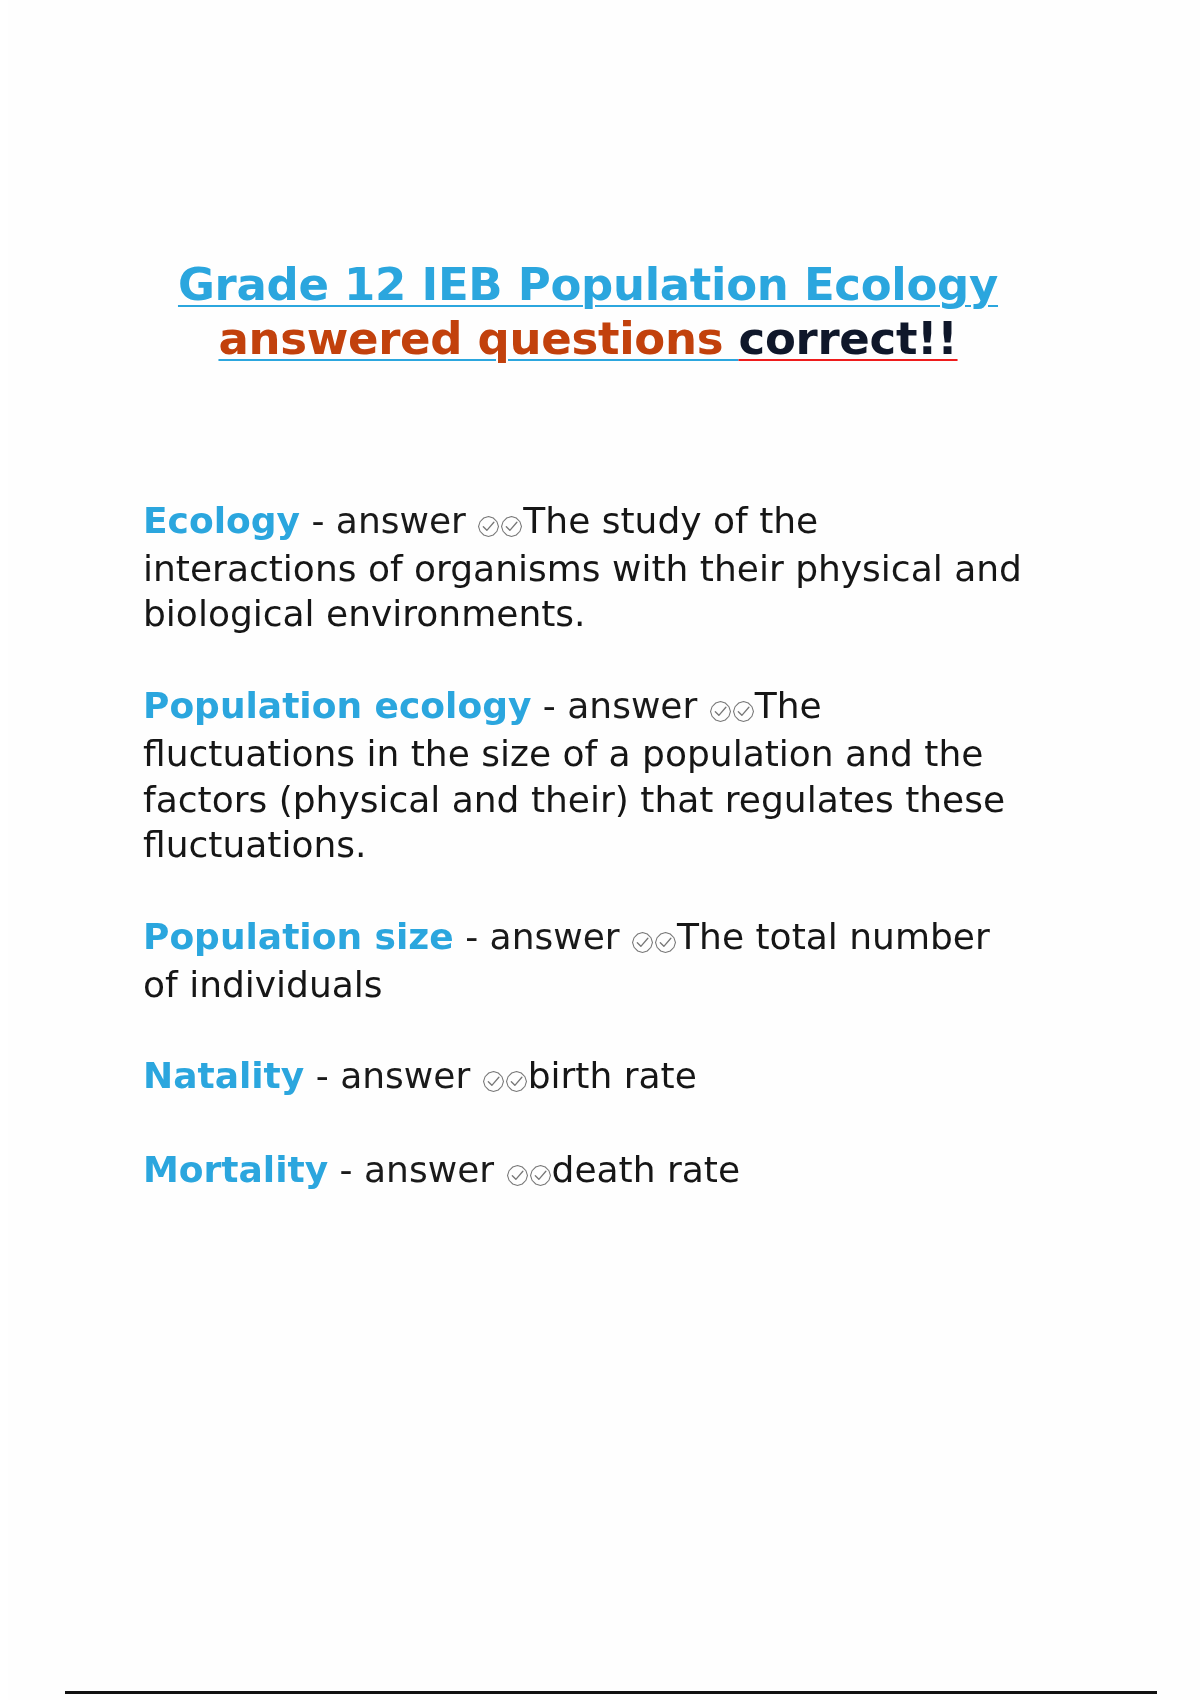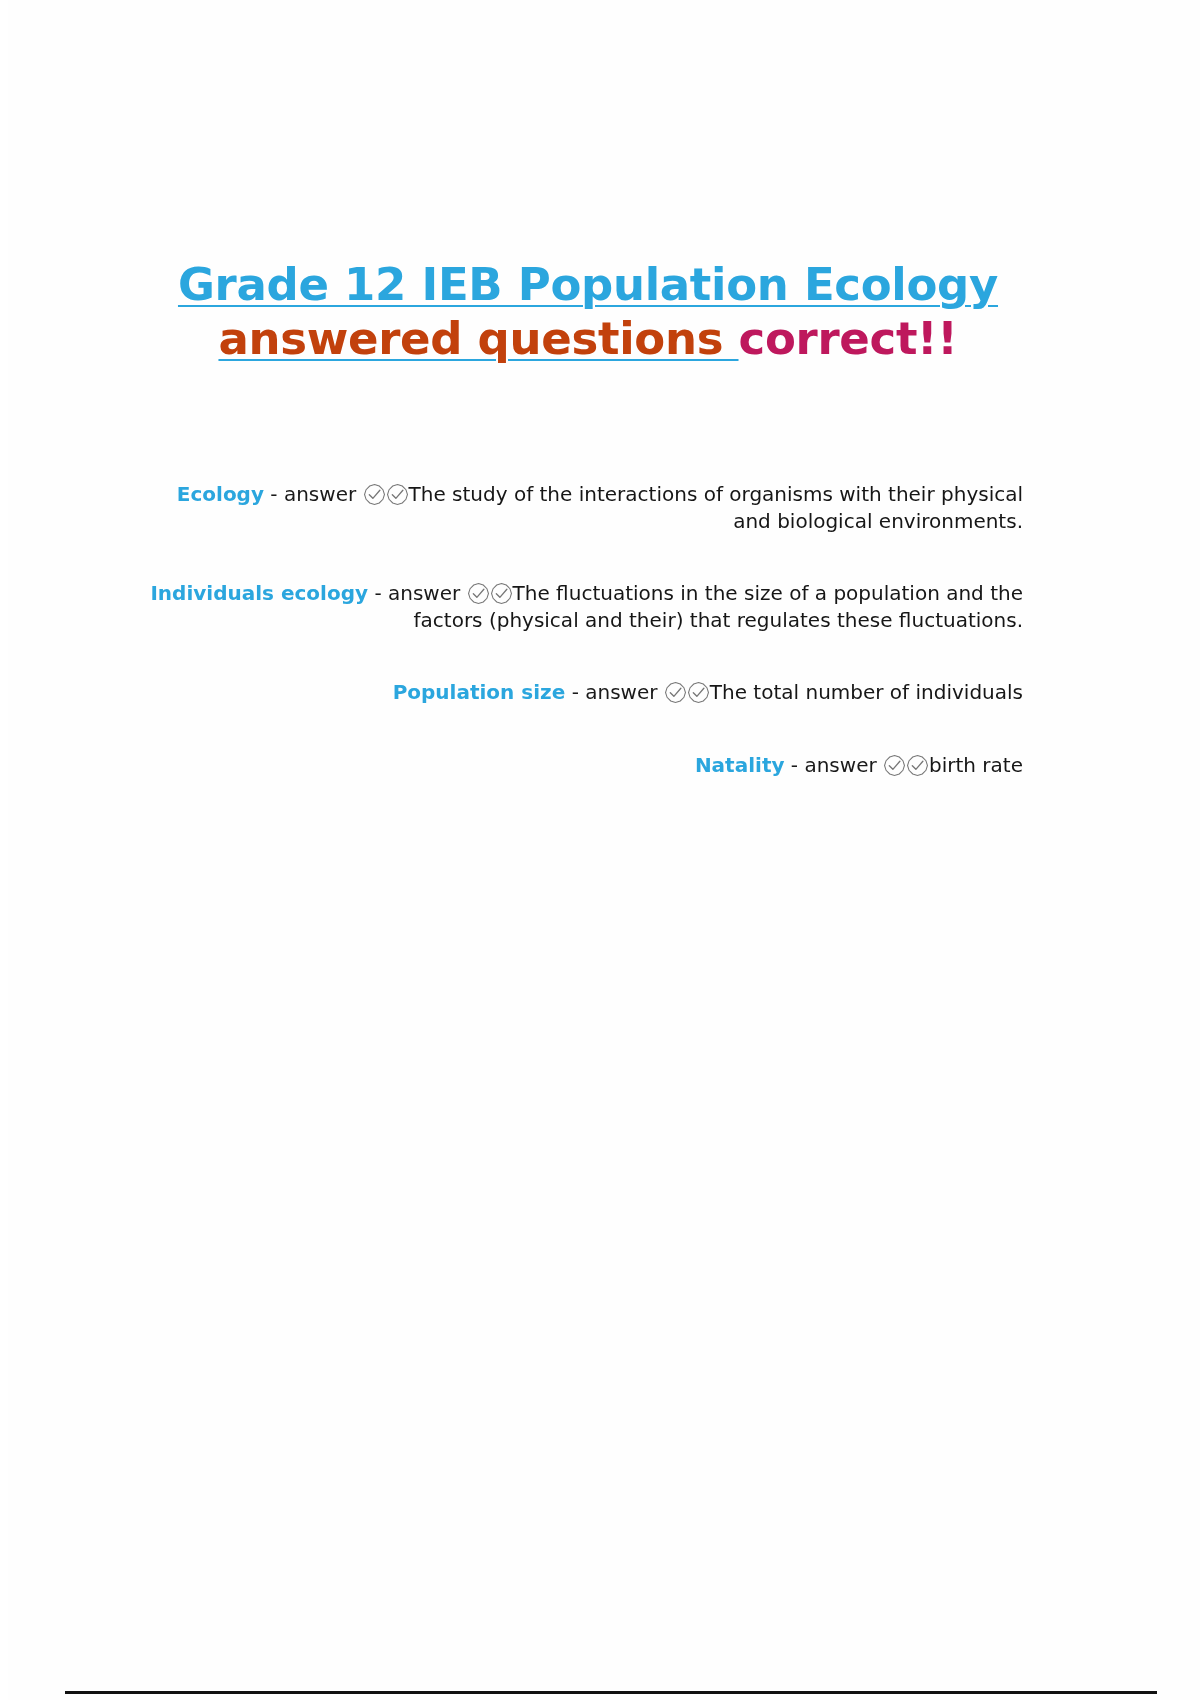--- a/index.html
+++ b/index.html
@@ -49,40 +49,40 @@
     display: block;
   }
   .title-blue {
     color: #c2410c;
     text-decoration: underline;
     text-decoration-color: #2ba6de;
     text-underline-offset: 5px;
     text-decoration-thickness: 2px;
   }
   .title-red {
-    color: #be185d;
+    color: #0f172a;
+    text-decoration: underline;
     text-decoration-color: #ee1c1c;
     text-underline-offset: 5px;
     text-decoration-thickness: 2px;
     text-align: center;
   }
 
   
   .content {
     position: absolute;
     left: 135px;
     top: 462px;
     width: 880px;
   }
   .entry {
-    font-size: 20px;
+    font-size: 36px;
     line-height: 1.27;
     color: #161616;
     margin-bottom: 46px;
-    text-align: right;
   }
   .term {
     color: #2ba6de;
     font-weight: bold;
   }
   .sep {
     color: #1a1a1a;
   }
   .checks {
     display: inline-block;
@@ -129,21 +129,21 @@
   <div class="content">
 
     <p class="entry"><span class="term">Ecology</span><span class="sep"> - answer </span><span class="checks"><span class="check-glyph"><svg viewBox="0 0 24 24">
               <path d="M12 1.6 L17 3.2 L20.8 7 L22.4 12 L20.8 17 L17 20.8 L12 22.4 L7 20.8 L3.2 17 L1.6 12 L3.2 7 L7 3.2 Z" fill="none" stroke="#777" stroke-width="1.1"></path>
               <path d="M6.6 12.2 L10.3 16 L17.6 7.6" fill="none" stroke="#777" stroke-width="1.4" stroke-linecap="round" stroke-linejoin="round"></path>
             </svg></span><span class="check-glyph"><svg viewBox="0 0 24 24">
               <path d="M12 1.6 L17 3.2 L20.8 7 L22.4 12 L20.8 17 L17 20.8 L12 22.4 L7 20.8 L3.2 17 L1.6 12 L3.2 7 L7 3.2 Z" fill="none" stroke="#777" stroke-width="1.1"></path>
               <path d="M6.6 12.2 L10.3 16 L17.6 7.6" fill="none" stroke="#777" stroke-width="1.4" stroke-linecap="round" stroke-linejoin="round"></path>
             </svg></span></span><span class="answer-text">The study of the interactions of organisms with their physical and biological environments.</span></p>
 
-    <p class="entry"><span class="term">Individuals ecology</span><span class="sep"> - answer </span><span class="checks"><span class="check-glyph"><svg viewBox="0 0 24 24">
+    <p class="entry"><span class="term">Population ecology</span><span class="sep"> - answer </span><span class="checks"><span class="check-glyph"><svg viewBox="0 0 24 24">
               <path d="M12 1.6 L17 3.2 L20.8 7 L22.4 12 L20.8 17 L17 20.8 L12 22.4 L7 20.8 L3.2 17 L1.6 12 L3.2 7 L7 3.2 Z" fill="none" stroke="#777" stroke-width="1.1"></path>
               <path d="M6.6 12.2 L10.3 16 L17.6 7.6" fill="none" stroke="#777" stroke-width="1.4" stroke-linecap="round" stroke-linejoin="round"></path>
             </svg></span><span class="check-glyph"><svg viewBox="0 0 24 24">
               <path d="M12 1.6 L17 3.2 L20.8 7 L22.4 12 L20.8 17 L17 20.8 L12 22.4 L7 20.8 L3.2 17 L1.6 12 L3.2 7 L7 3.2 Z" fill="none" stroke="#777" stroke-width="1.1"></path>
               <path d="M6.6 12.2 L10.3 16 L17.6 7.6" fill="none" stroke="#777" stroke-width="1.4" stroke-linecap="round" stroke-linejoin="round"></path>
             </svg></span></span><span class="answer-text">The fluctuations in the size of a population and the factors (physical and their) that regulates these fluctuations.</span></p>
 
     <p class="entry"><span class="term">Population size</span><span class="sep"> - answer </span><span class="checks"><span class="check-glyph"><svg viewBox="0 0 24 24">
               <path d="M12 1.6 L17 3.2 L20.8 7 L22.4 12 L20.8 17 L17 20.8 L12 22.4 L7 20.8 L3.2 17 L1.6 12 L3.2 7 L7 3.2 Z" fill="none" stroke="#777" stroke-width="1.1"></path>
               <path d="M6.6 12.2 L10.3 16 L17.6 7.6" fill="none" stroke="#777" stroke-width="1.4" stroke-linecap="round" stroke-linejoin="round"></path>
@@ -153,19 +153,26 @@
             </svg></span></span><span class="answer-text">The total number of individuals</span></p>
 
     <p class="entry"><span class="term">Natality</span><span class="sep"> - answer </span><span class="checks"><span class="check-glyph"><svg viewBox="0 0 24 24">
               <path d="M12 1.6 L17 3.2 L20.8 7 L22.4 12 L20.8 17 L17 20.8 L12 22.4 L7 20.8 L3.2 17 L1.6 12 L3.2 7 L7 3.2 Z" fill="none" stroke="#777" stroke-width="1.1"></path>
               <path d="M6.6 12.2 L10.3 16 L17.6 7.6" fill="none" stroke="#777" stroke-width="1.4" stroke-linecap="round" stroke-linejoin="round"></path>
             </svg></span><span class="check-glyph"><svg viewBox="0 0 24 24">
               <path d="M12 1.6 L17 3.2 L20.8 7 L22.4 12 L20.8 17 L17 20.8 L12 22.4 L7 20.8 L3.2 17 L1.6 12 L3.2 7 L7 3.2 Z" fill="none" stroke="#777" stroke-width="1.1"></path>
               <path d="M6.6 12.2 L10.3 16 L17.6 7.6" fill="none" stroke="#777" stroke-width="1.4" stroke-linecap="round" stroke-linejoin="round"></path>
             </svg></span></span><span class="answer-text">birth rate</span></p>
 
+    <p class="entry"><span class="term">Mortality</span><span class="sep"> - answer </span><span class="checks"><span class="check-glyph"><svg viewBox="0 0 24 24">
+              <path d="M12 1.6 L17 3.2 L20.8 7 L22.4 12 L20.8 17 L17 20.8 L12 22.4 L7 20.8 L3.2 17 L1.6 12 L3.2 7 L7 3.2 Z" fill="none" stroke="#777" stroke-width="1.1"></path>
+              <path d="M6.6 12.2 L10.3 16 L17.6 7.6" fill="none" stroke="#777" stroke-width="1.4" stroke-linecap="round" stroke-linejoin="round"></path>
+            </svg></span><span class="check-glyph"><svg viewBox="0 0 24 24">
+              <path d="M12 1.6 L17 3.2 L20.8 7 L22.4 12 L20.8 17 L17 20.8 L12 22.4 L7 20.8 L3.2 17 L1.6 12 L3.2 7 L7 3.2 Z" fill="none" stroke="#777" stroke-width="1.1"></path>
+              <path d="M6.6 12.2 L10.3 16 L17.6 7.6" fill="none" stroke="#777" stroke-width="1.4" stroke-linecap="round" stroke-linejoin="round"></path>
+            </svg></span></span><span class="answer-text">death rate</span></p>
 
 
   </div>
 
   <div class="page-rule"></div>
 
 </div>
 
 </body></html>

